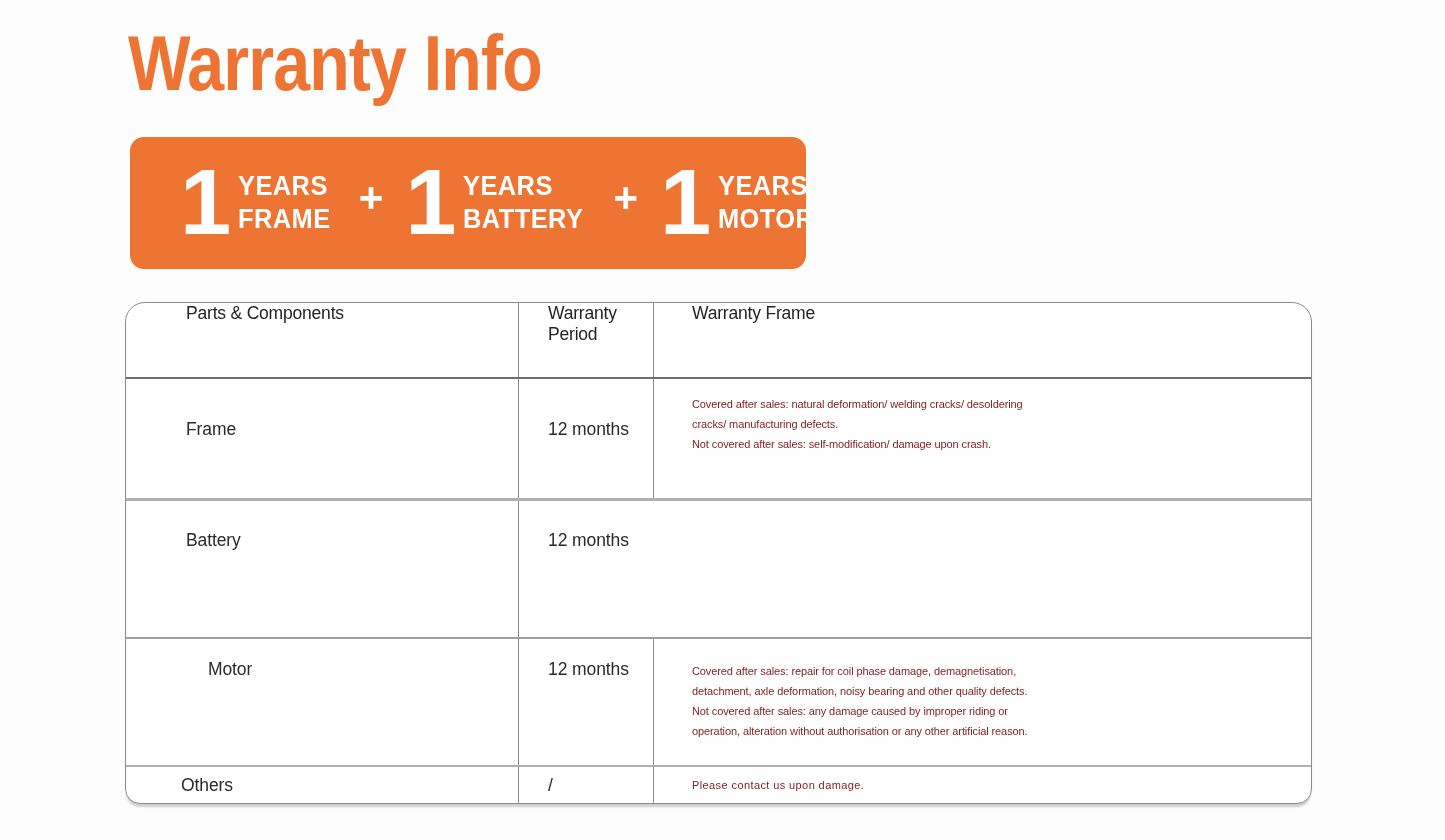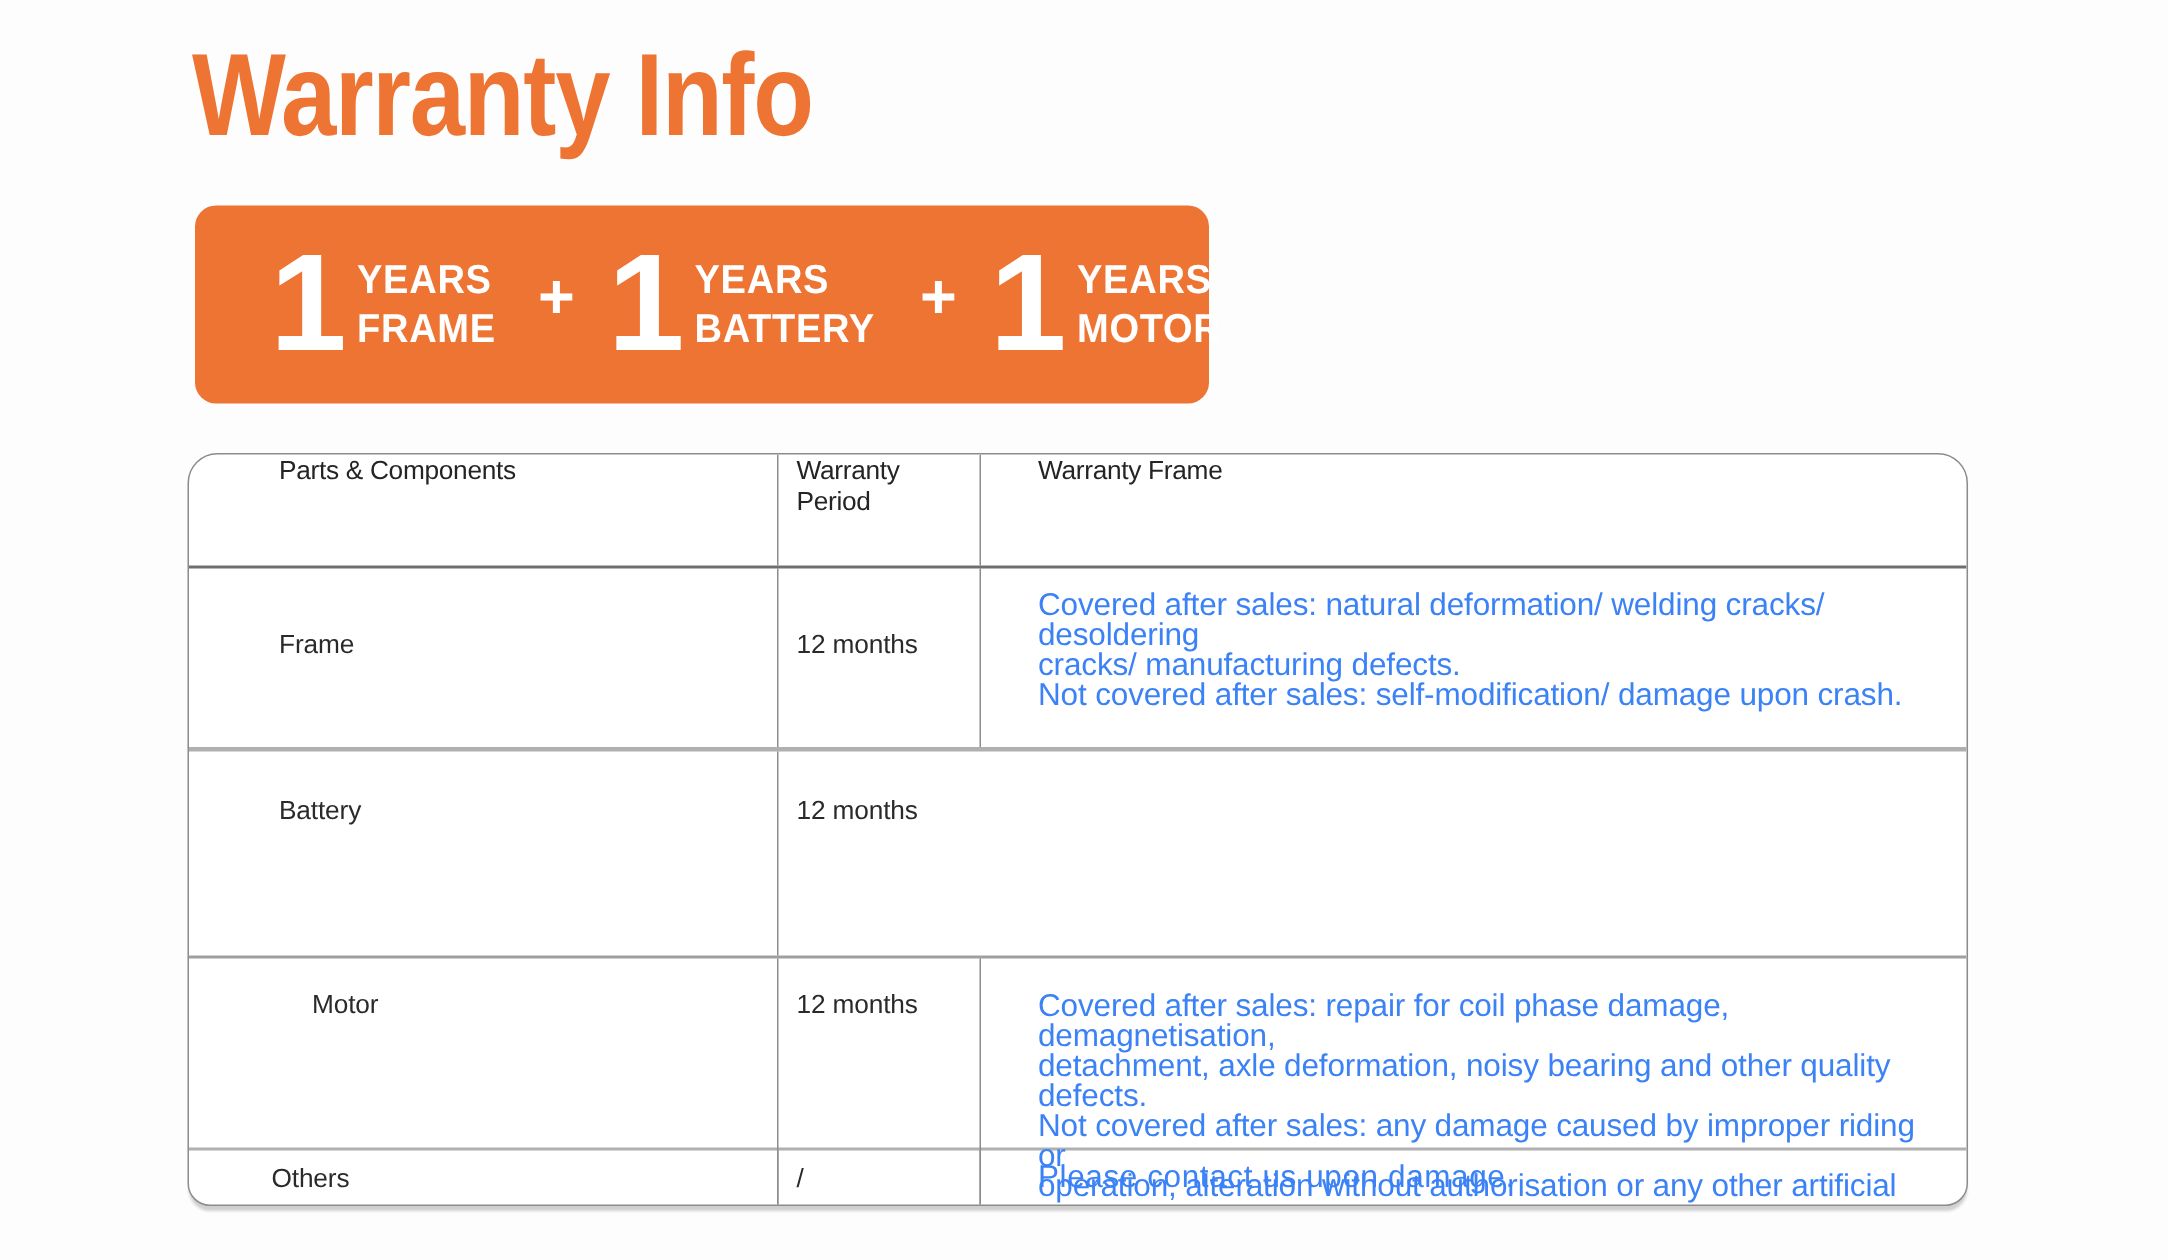--- a/index.html
+++ b/index.html
@@ -37,29 +37,29 @@
   
   .wtable{
     position:absolute;left:125px;top:302px;width:1187px;
     background:#fff;border:1px solid var(--line-mid);
     border-radius:20px 20px 15px 15px;overflow:hidden;
     box-shadow:0 4px 2px -1px rgba(0,0,0,0.18);
   }
   .trow{display:grid;grid-template-columns:392px 135px 1fr;}
   .c1,.c2,.c3{display:flex;align-items:flex-start;}
   .c1{padding-left:60px;}
-  .c2{padding-left:12px;border-left:1px solid var(--line-mid);}
+  .c2{padding-left:29px;border-left:1px solid var(--line-mid);}
   .c3{padding-left:38px;padding-right:20px;border-left:1px solid var(--line-mid);}
 
   .row-head{height:74px;}
   .row-head .c1,.row-head .c2,.row-head .c3{align-items:flex-start;}
   .head-label{font-size:17.5px;font-weight:500;letter-spacing:-0.2px;}
 
   .part-label,.period-label{font-size:17.5px;letter-spacing:-0.1px;color:#2a2a2a;}
-  .terms-text{font-size:21px;line-height:20px;letter-spacing:-0.1px;color:#3b82f6;
+  .terms-text{font-size:11px;line-height:20px;letter-spacing:-0.1px;color:#7f1d1d;
     white-space:pre-line;}
 
   .row-frame{height:121px;border-top:2px solid var(--line-dark);}
   .row-frame .c1,.row-frame .c2{padding-top:40px;}
   .row-frame .c3{padding-top:15px;}
 
   .row-battery{height:139px;border-top:3px solid var(--line-light);}
   .row-battery .c1,.row-battery .c2{padding-top:29px;}
   .row-battery .c3{padding-top:34px;}
 

